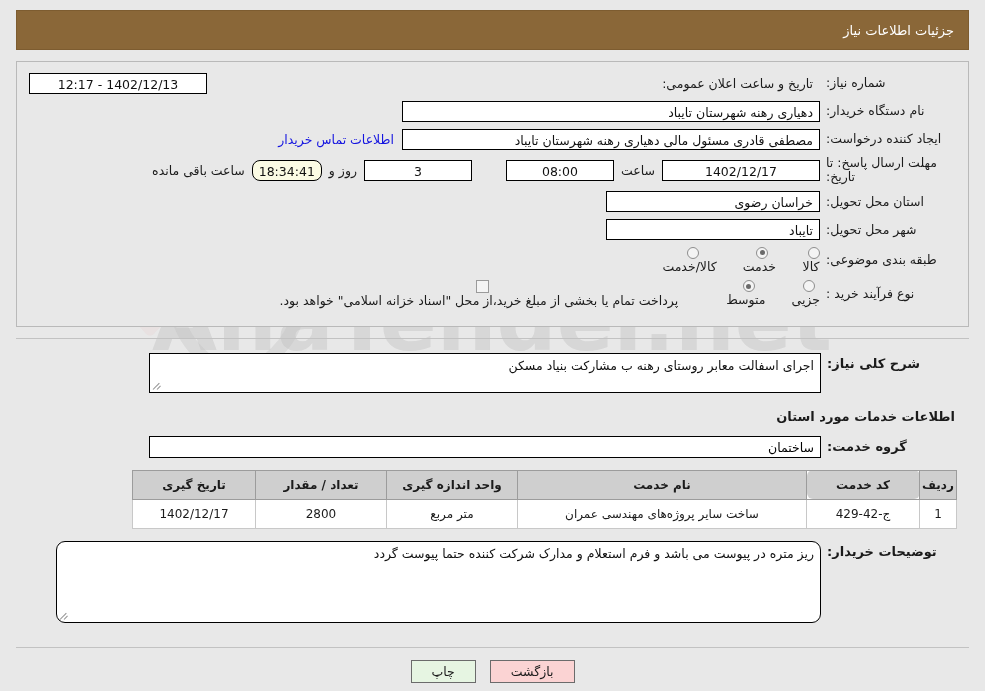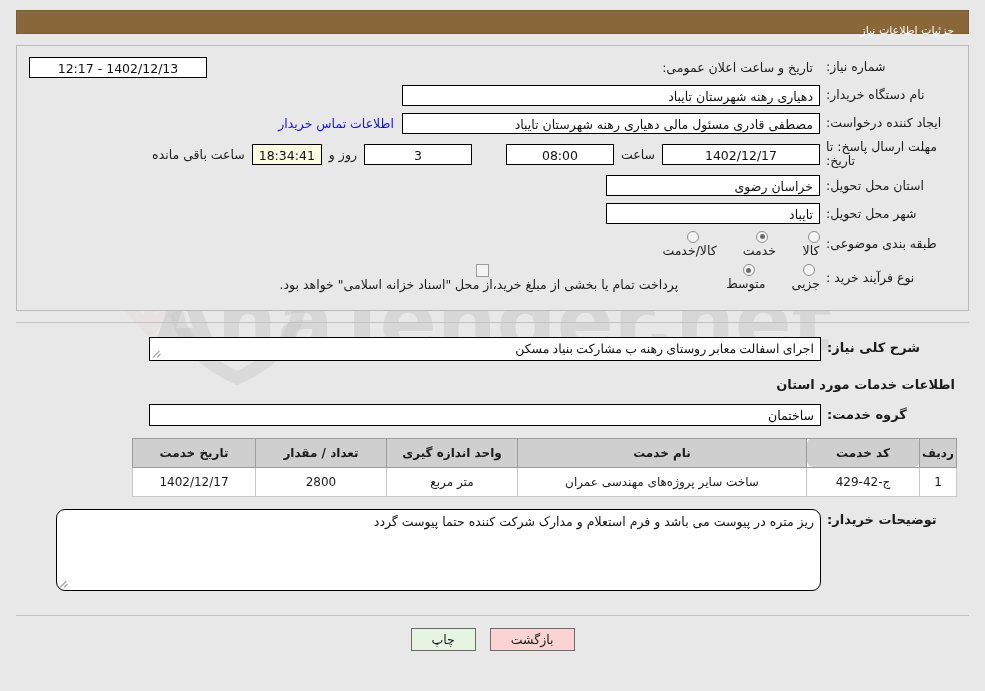--- a/index.html
+++ b/index.html
@@ -30,24 +30,24 @@
   
   .page-wrap {
     position: relative;
     z-index: 2;
     padding: 10px 16px 0 16px;
     box-sizing: border-box;
   }
   .title-bar {
     background: #8a6738;
     color: #ffffff;
-    height: 24px;
+    height: 40px;
     line-height: 40px;
     padding: 0 14px;
-    font-size: 11px;
+    font-size: 13px;
     border: 1px solid #7d5c30;
     box-sizing: border-box;
   }
 
   
   .panel {
     border: 1px solid #b9b9b9;
     background: #e8e8e8;
     margin-top: 11px;
     padding: 10px 12px 12px 12px;
@@ -87,21 +87,21 @@
     overflow: hidden;
   }
   .fld.right { text-align: right; }
   .fld.cream { background: #fbfbe4; }
 
   .w-need-no   { width: 182px; }
   .w-wide      { width: 418px; }
   .w-date      { width: 158px; }
   .w-time      { width: 108px; }
   .w-days      { width: 108px; }
-  .w-clock     { width: 70px; }
+  .w-clock     { width: 70px; border-radius: 8px; }
   .w-pub       { width: 178px; }
   .w-prov      { width: 214px; }
   .w-city      { width: 214px; }
 
   .inline-lbl {
     font-size: 12.5px;
     color: #1b1b1b;
     padding: 0 7px;
     white-space: nowrap;
   }
@@ -173,21 +173,21 @@
     left: 3px; bottom: 2px;
     width: 9px; height: 9px;
   }
   .ta .grip span {
     position: absolute;
     background: #8f8f8f;
     height: 1px;
     transform-origin: left center;
   }
 
-  .ta-desc { width: 672px; height: 24px; font-family: Liberation Serif, serif; }
+  .ta-desc { width: 672px; height: 40px; }
   .ta-notes { width: 765px; height: 82px; border-radius: 9px; }
 
   
   .sec-head {
     font-size: 13px;
     font-weight: bold;
     color: #1b1b1b;
     margin: 16px 0 12px 0;
     text-align: right;
     padding-right: 2px;
@@ -380,21 +380,21 @@
     </div>
 
     <table class="items">
       <thead>
         <tr>
           <th class="c-radif">ردیف</th>
           <th class="c-code">کد خدمت</th>
           <th class="c-name">نام خدمت</th>
           <th class="c-unit">واحد اندازه گیری</th>
           <th class="c-qty">تعداد / مقدار</th>
-          <th class="c-date">تاریخ خدمت</th>
+          <th class="c-date">تاریخ گیری</th>
         </tr>
       </thead>
       <tbody>
         <tr>
           <td>1</td>
           <td>ج-42-429</td>
           <td>ساخت سایر پروژه‌های مهندسی عمران</td>
           <td>متر مربع</td>
           <td>2800</td>
           <td>1402/12/17</td>

